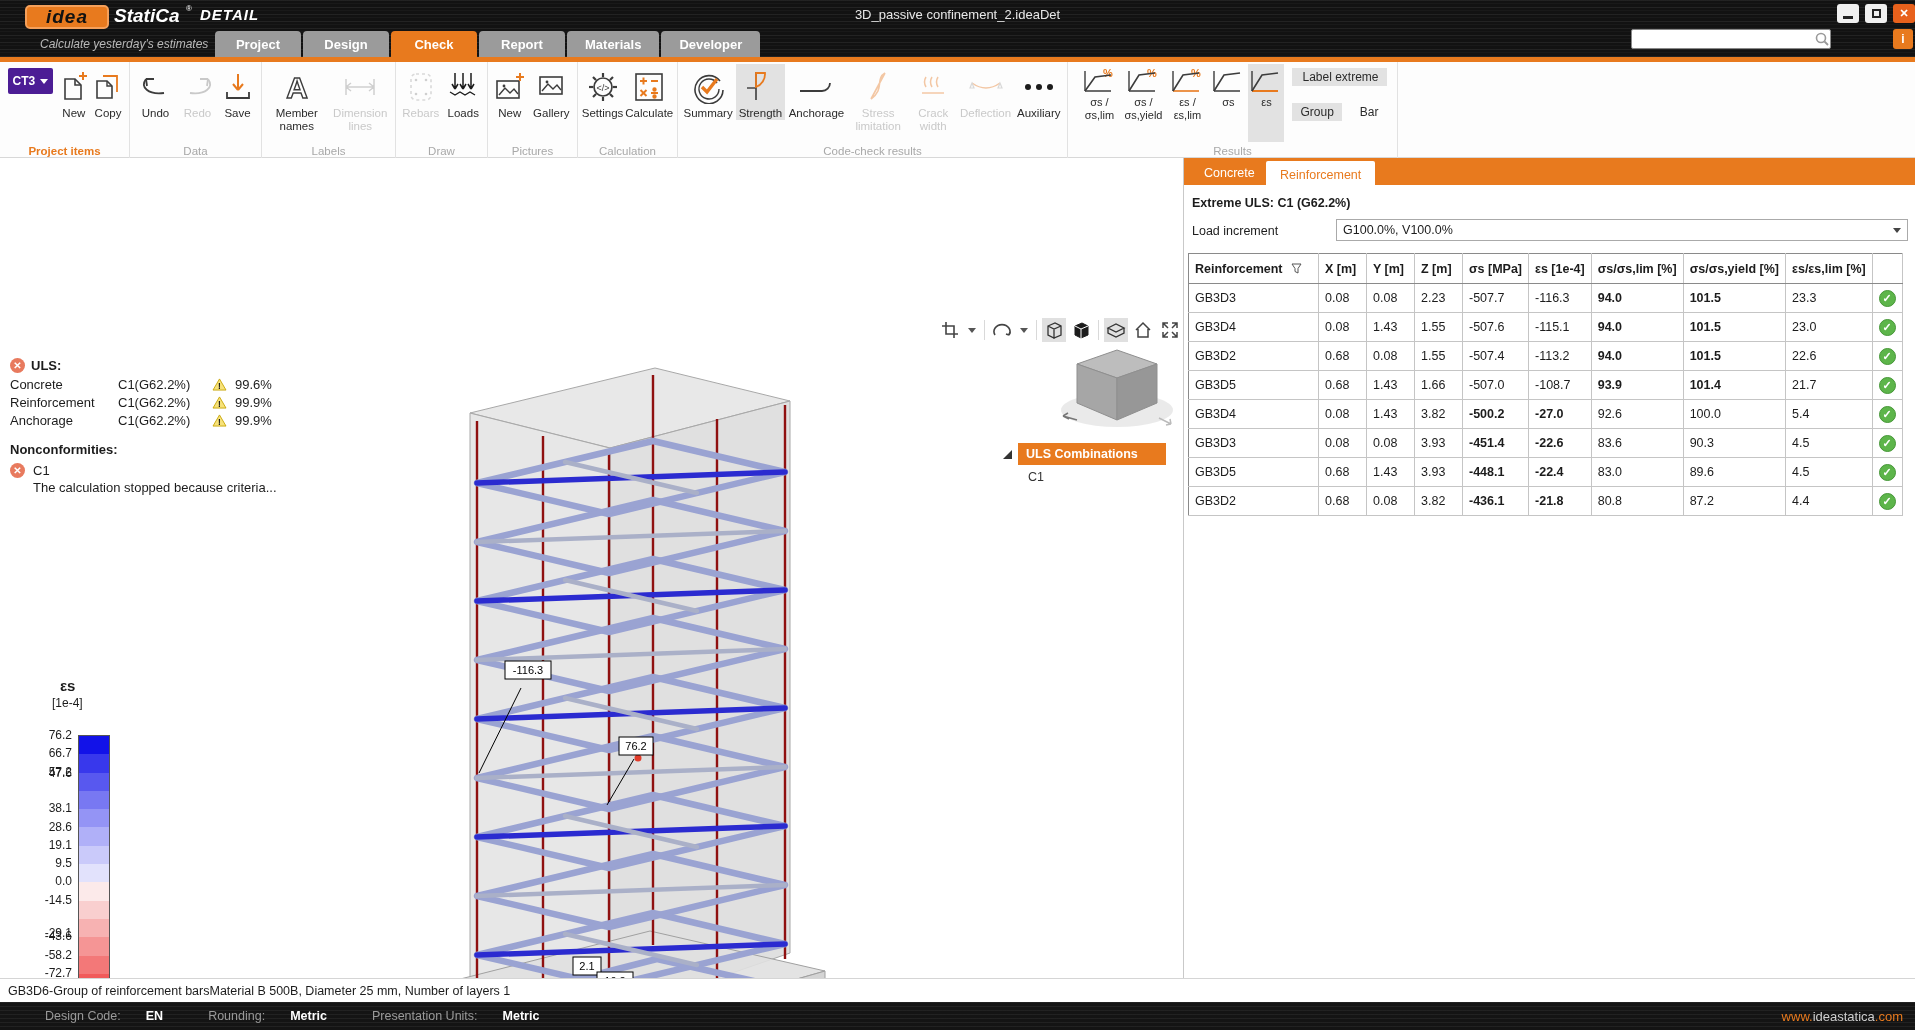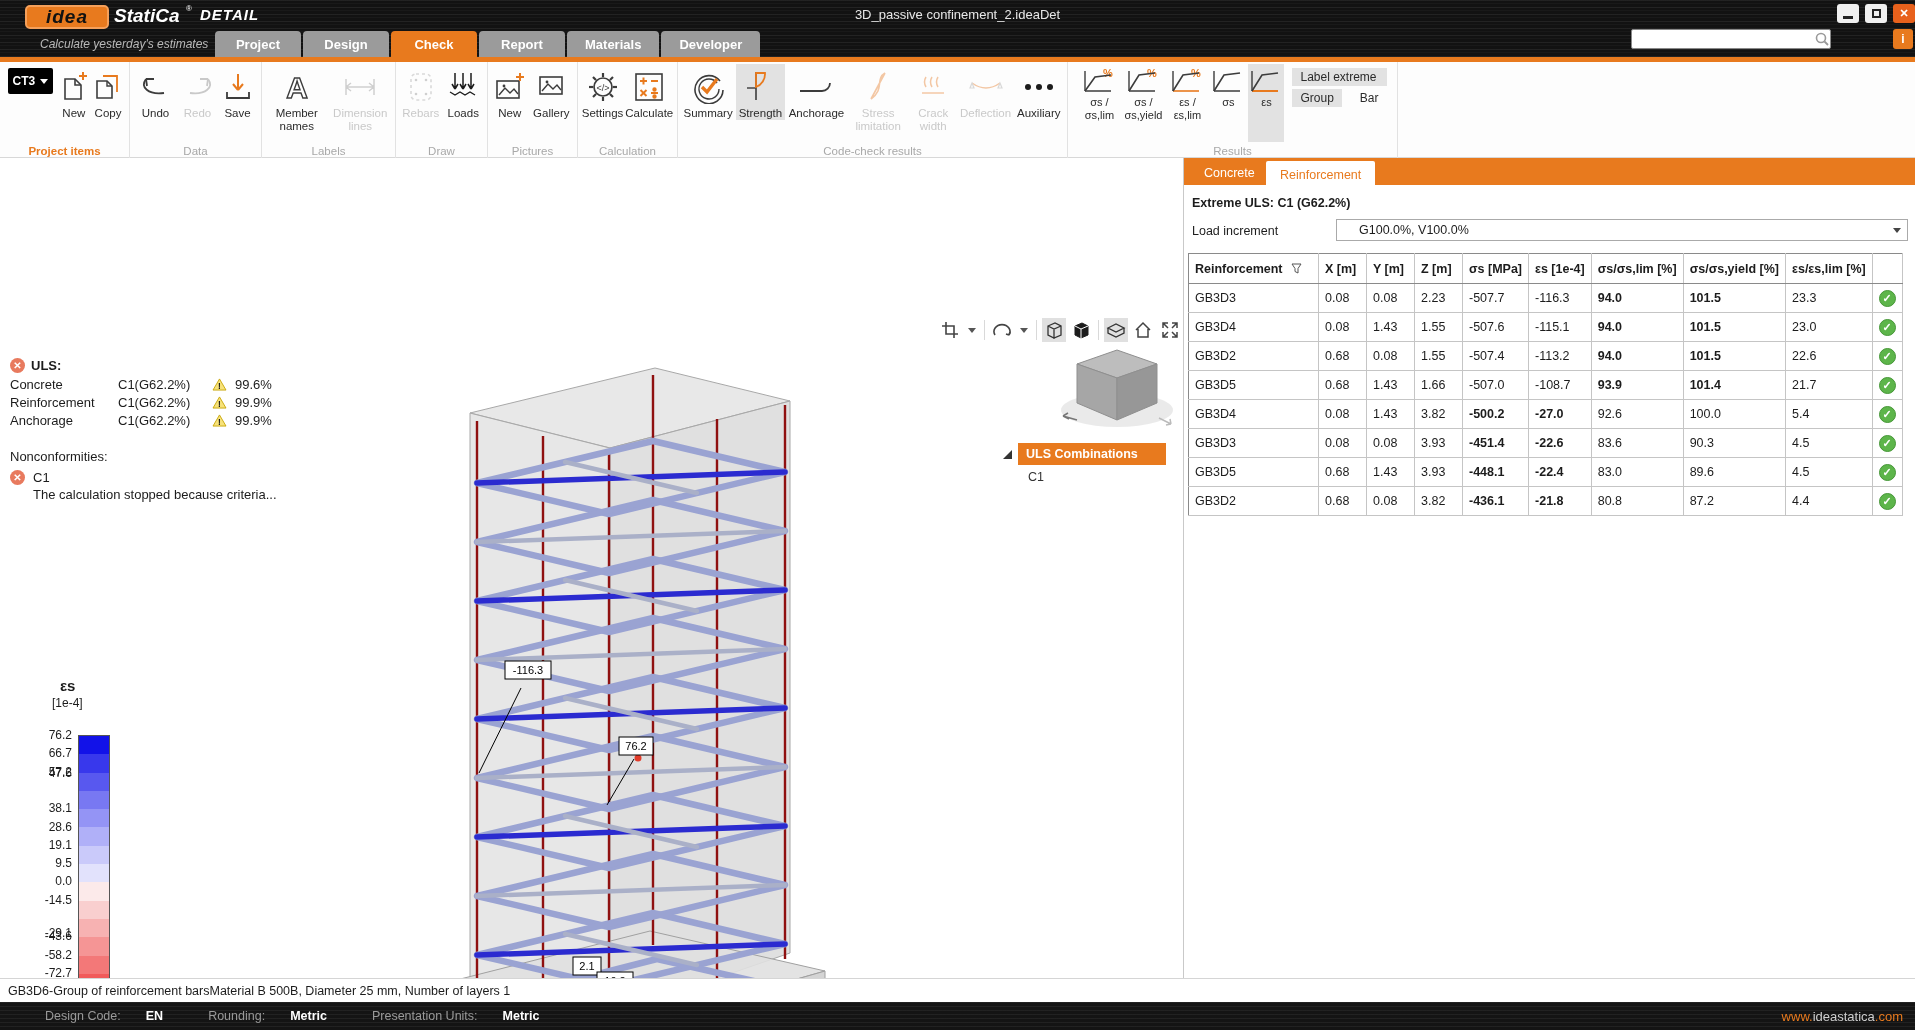--- a/index.html
+++ b/index.html
@@ -43,27 +43,27 @@
     border-bottom:1px solid #d8d8d8; display:flex; }
   .rgroup { position:relative; height:96px; border-right:1px solid #e2e2e2; padding:2px 4px 14px 4px;
     display:flex; align-items:flex-start; justify-content:center; gap:2px; }
   .glabel { position:absolute; left:0; bottom:1px; width:100%; text-align:center; font-size:11.5px; color:#a8a8a8; }
   .glabel.orange { color:#e87a1e; font-weight:bold; }
   .rbtn { display:flex; flex-direction:column; align-items:center; width:54px; padding-top:3px;
     font-size:11.5px; color:#2b2b2b; line-height:1.15; text-align:center; }
   .rbtn .ic { height:40px; display:flex; align-items:center; justify-content:center; }
   .rbtn.disabled { color:#c9c9c9; }
   .rbtn.selected { background:#e2e2e2; }
-  .ct3 { margin:4px 4px 0 4px; width:50px; height:26px; background:#000000; color:#fff; font-weight:bold;
+  .ct3 { margin:4px 4px 0 4px; width:50px; height:26px; background:#4c1d95; color:#fff; font-weight:bold;
     font-size:12px; display:flex; align-items:center; justify-content:center; gap:5px; border-radius:2px; }
   .caret-down { width:0; height:0; border-left:4px solid transparent; border-right:4px solid transparent; border-top:5px solid #fff; }
   svg.oi { display:block; }
   .mini { width:42px; padding-top:2px; font-size:11px; }
   .mini .ic { height:30px; }
-  .res-side { display:flex; flex-direction:column; gap:3px; margin-left:6px; padding-top:4px; }
+  .res-side { display:flex; flex-direction:column; gap:17px; margin-left:6px; padding-top:4px;text-align:right; }
   .chipbtn { font-size:12px; color:#2b2b2b; padding:2px 8px; }
   .chipbtn.on { background:#e2e2e2; }
   .res-row2 { display:flex; gap:10px; }
 
   
   #viewport { position:absolute; left:0; top:158px; width:1183px; height:820px; background:#fff; }
   #panel-divider { position:absolute; left:1183px; top:158px; width:1px; height:844px; background:#c9c9c9; }
 
   
   #vtoolbar { position:absolute; left:938px; top:160px; height:24px; display:flex; align-items:center; gap:3px; }
@@ -75,21 +75,21 @@
   
   #uls-panel { position:absolute; left:10px; top:200px; width:330px; font-size:13px; color:#1c1c1c; }
   .uls-title { display:flex; align-items:center; gap:6px; font-weight:bold; margin-bottom:4px; }
   .errdot { width:15px; height:15px; border-radius:50%; background:#e87a5e; color:#fff; font-size:10px; font-weight:bold;
     display:inline-flex; align-items:center; justify-content:center; flex:0 0 auto; }
   .uls-row { display:flex; align-items:center; margin:3px 0 3px 0; }
   .uls-row .n { width:108px; }
   .uls-row .c { width:92px; }
   .uls-row .v { margin-left:8px; }
   .warn { width:15px; height:13px; margin-left:2px; }
-  #nonconf-title { font-weight:normal; margin-top:21px; }
+  #nonconf-title { font-weight:bold; margin-top:14px; }
   #nonconf-row { display:flex; gap:8px; margin-top:6px; }
   #nonconf-text { margin-left:23px; margin-top:2px; }
 
   
   #legend { position:absolute; left:0; top:515px; width:130px; }
   #legend-title { position:absolute; left:60px; top:4px; font-size:15px; font-weight:bold; color:#1c1c1c; }
   #legend-unit { position:absolute; left:52px; top:23px; font-size:12px; color:#1c1c1c; }
   #legend-bar { position:absolute; left:78px; top:62px; width:32px; border:1px solid #555; }
   .seg { width:30px; height:18.3px; }
   #legend-labels { position:absolute; left:0; top:62px; width:72px; }
@@ -108,21 +108,21 @@
 
   
   #right-panel { position:absolute; left:1184px; top:158px; width:731px; height:820px; background:#fff; }
   #rp-header { position:absolute; left:0; top:0; width:731px; height:27px; background:#e87a1e; }
   .rtab { position:absolute; top:3px; height:24px; padding:0 14px; font-size:12.5px; display:flex; align-items:center; }
   #rtab-concrete { left:6px; color:#fff; }
   #rtab-reinforcement { left:82px; background:#fff; color:#e87a1e; height:27px; top:3px; border-radius:2px 2px 0 0; }
   #extreme-label { position:absolute; left:8px; top:38px; font-weight:bold; font-size:12.5px; color:#1c1c1c; }
   #loadinc-label { position:absolute; left:8px; top:66px; font-size:12.5px; color:#1c1c1c; }
   #loadinc-dd { position:absolute; left:152px; top:61px; width:572px; height:22px; border:1px solid #aaa; background:#fff;
-    font-size:12.5px; display:flex; align-items:center; padding:0 22px; color:#1c1c1c; }
+    font-size:12.5px; display:flex; align-items:center; padding:0 6px; color:#1c1c1c; }
   #loadinc-dd .dd-caret { position:absolute; right:6px; width:0; height:0;
     border-left:4px solid transparent; border-right:4px solid transparent; border-top:5px solid #444; }
 
   
   #results-table { position:absolute; left:4px; top:95px; border-collapse:collapse; border:1px solid #8a8a8a;
     font-size:12.5px; color:#1c1c1c; table-layout:fixed; }
   #results-table th { font-weight:bold; text-align:left; height:30px; padding:0 6px;
     border-right:1px solid #c5c5c5; border-bottom:1px solid #8a8a8a; background:#fff; white-space:nowrap; }
   #results-table td { height:29px; padding:0 6px; border-right:1px solid #c5c5c5; border-bottom:1px solid #c5c5c5; white-space:nowrap; }
   #results-table tr.selected td { background:#e7e7e7; }

